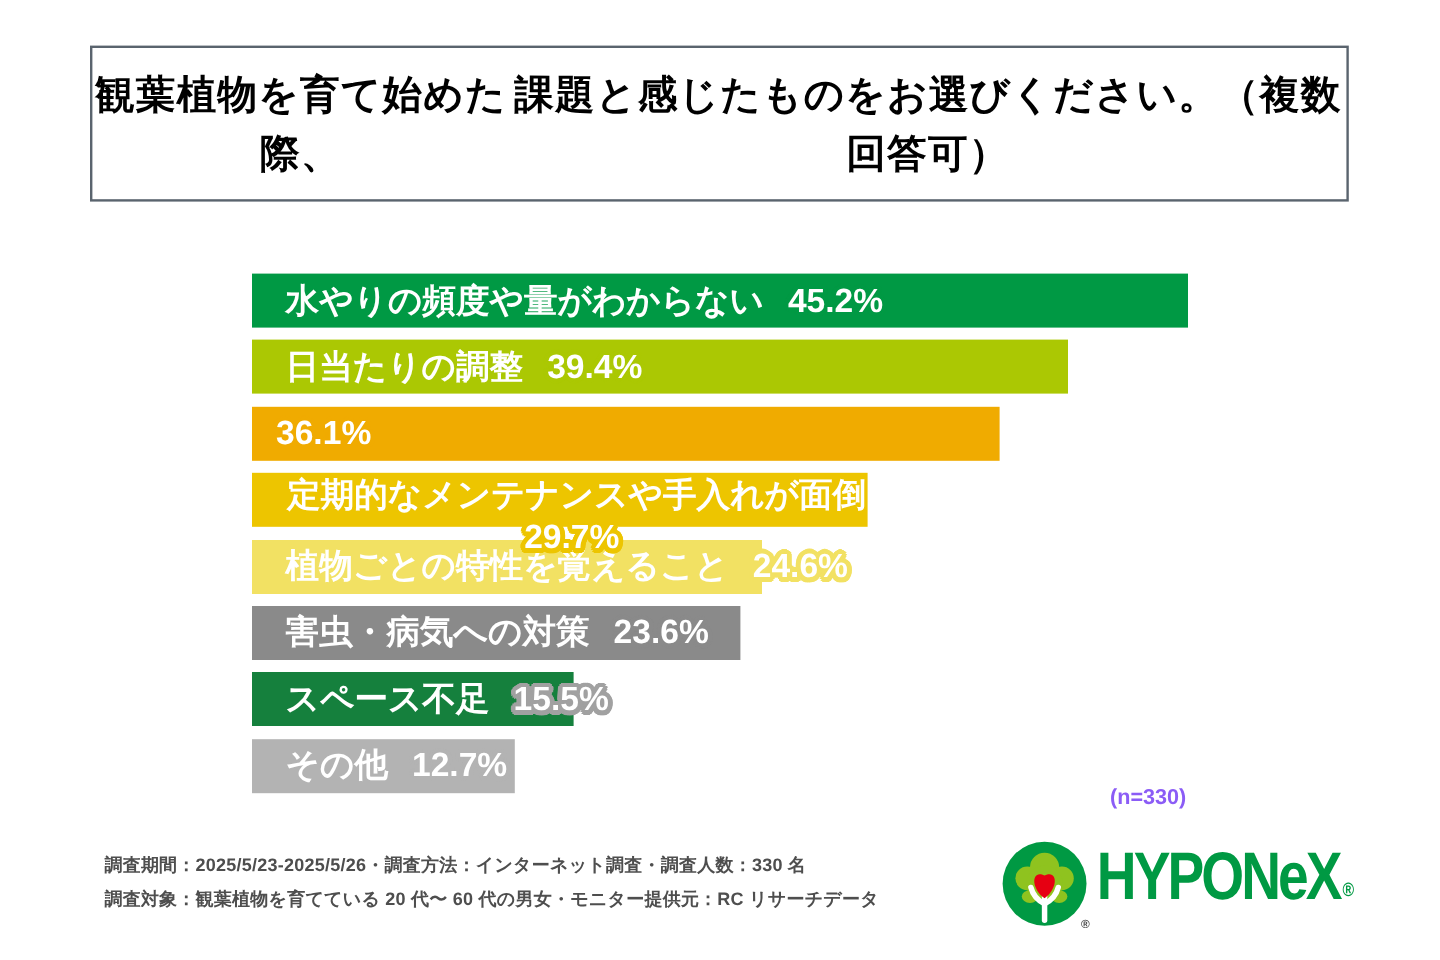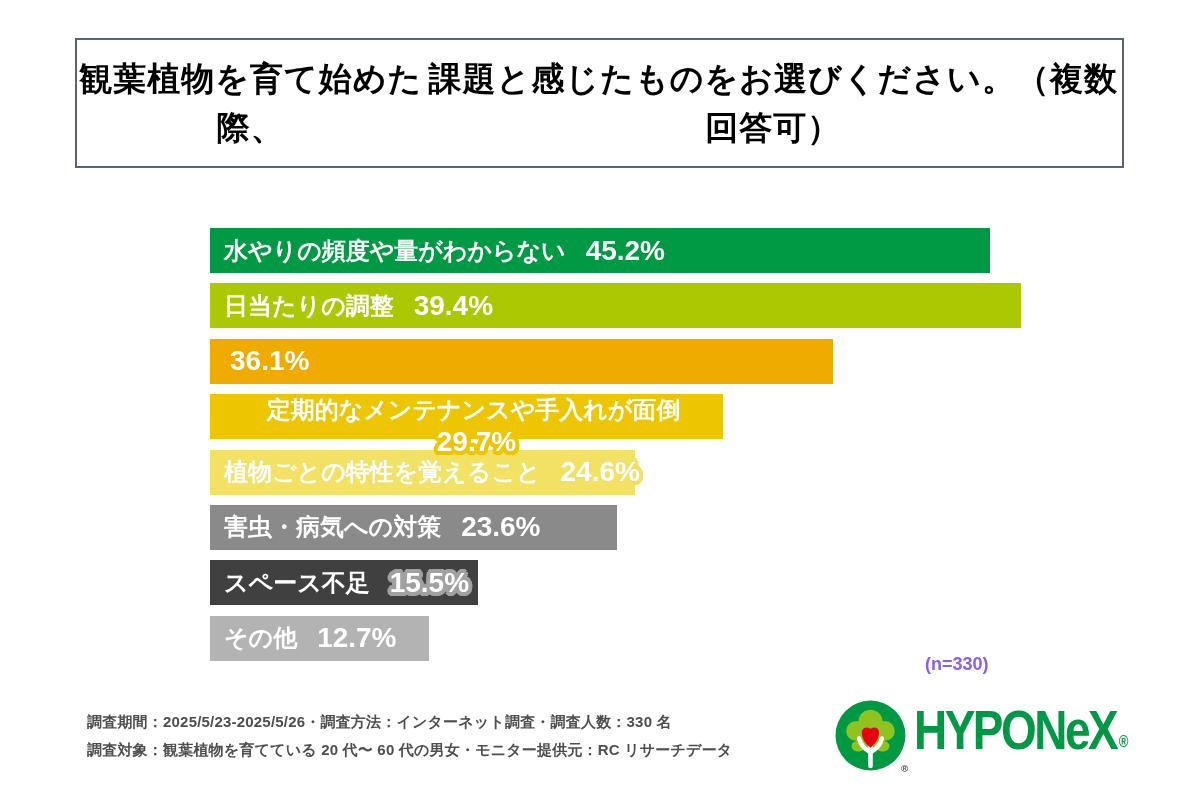--- a/index.html
+++ b/index.html
@@ -17,21 +17,21 @@
     font-size:33px;font-weight:bold;color:#000000;line-height:49px;
     letter-spacing:1px;text-align:center;
   }
   
   .bars{position:absolute;left:210px;top:228px;width:940px;}
   .bar{
     display:flex;align-items:center;height:45px;margin-bottom:10.4px;
     white-space:nowrap;overflow:visible;
   }
   .bar-label{
-    font-size:24px;font-weight:bold;color:#ffffff;padding-left:14px;
+    font-size:28px;font-weight:bold;color:#ffffff;padding-left:28px;
     letter-spacing:0px;
     text-align:right;
   }
   .bar-pct{
     font-size:28px;font-weight:bold;color:#ffffff;margin-left:20px;
     position:relative;
   }
   
   .n-label{
     position:absolute;left:925px;top:654px;font-size:18px;font-weight:bold;color:#8b5cf6;
@@ -64,40 +64,40 @@
   <div class="title-box">
     <div class="title-line">観葉植物を育て始めた際、</div>
     <div class="title-line">課題と感じたものをお選びください。（複数回答可）</div>
   </div>
 
   <div class="bars" id="bars">
       <div class="bar" style="width: 780px; background: rgb(0, 153, 68);">
         <span class="bar-label">水やりの頻度や量がわからない</span>
         <span class="bar-pct" style="text-shadow: rgb(0, 153, 68) 4px 0px 0px, rgb(0, 153, 68) 3.7px 1.5px 0px, rgb(0, 153, 68) 2.8px 2.8px 0px, rgb(0, 153, 68) 1.5px 3.7px 0px, rgb(0, 153, 68) 0px 4px 0px, rgb(0, 153, 68) -1.5px 3.7px 0px, rgb(0, 153, 68) -2.8px 2.8px 0px, rgb(0, 153, 68) -3.7px 1.5px 0px, rgb(0, 153, 68) -4px 0px 0px, rgb(0, 153, 68) -3.7px -1.5px 0px, rgb(0, 153, 68) -2.8px -2.8px 0px, rgb(0, 153, 68) -1.5px -3.7px 0px, rgb(0, 153, 68) 0px -4px 0px, rgb(0, 153, 68) 1.5px -3.7px 0px, rgb(0, 153, 68) 2.8px -2.8px 0px, rgb(0, 153, 68) 3.7px -1.5px 0px;">45.2%</span>
       </div>
-      <div class="bar" style="width: 811px; background: rgb(171, 200, 3);">
+      <div class="bar" style="width: 680px; background: rgb(171, 200, 3);">
         <span class="bar-label">日当たりの調整</span>
         <span class="bar-pct" style="text-shadow: rgb(171, 200, 3) 4px 0px 0px, rgb(171, 200, 3) 3.7px 1.5px 0px, rgb(171, 200, 3) 2.8px 2.8px 0px, rgb(171, 200, 3) 1.5px 3.7px 0px, rgb(171, 200, 3) 0px 4px 0px, rgb(171, 200, 3) -1.5px 3.7px 0px, rgb(171, 200, 3) -2.8px 2.8px 0px, rgb(171, 200, 3) -3.7px 1.5px 0px, rgb(171, 200, 3) -4px 0px 0px, rgb(171, 200, 3) -3.7px -1.5px 0px, rgb(171, 200, 3) -2.8px -2.8px 0px, rgb(171, 200, 3) -1.5px -3.7px 0px, rgb(171, 200, 3) 0px -4px 0px, rgb(171, 200, 3) 1.5px -3.7px 0px, rgb(171, 200, 3) 2.8px -2.8px 0px, rgb(171, 200, 3) 3.7px -1.5px 0px;">39.4%</span>
       </div>
       <div class="bar" style="width: 623px; background: rgb(240, 171, 0);">
         <span class="bar-pct" style="text-shadow: rgb(240, 171, 0) 4px 0px 0px, rgb(240, 171, 0) 3.7px 1.5px 0px, rgb(240, 171, 0) 2.8px 2.8px 0px, rgb(240, 171, 0) 1.5px 3.7px 0px, rgb(240, 171, 0) 0px 4px 0px, rgb(240, 171, 0) -1.5px 3.7px 0px, rgb(240, 171, 0) -2.8px 2.8px 0px, rgb(240, 171, 0) -3.7px 1.5px 0px, rgb(240, 171, 0) -4px 0px 0px, rgb(240, 171, 0) -3.7px -1.5px 0px, rgb(240, 171, 0) -2.8px -2.8px 0px, rgb(240, 171, 0) -1.5px -3.7px 0px, rgb(240, 171, 0) 0px -4px 0px, rgb(240, 171, 0) 1.5px -3.7px 0px, rgb(240, 171, 0) 2.8px -2.8px 0px, rgb(240, 171, 0) 3.7px -1.5px 0px;">36.1%</span>
       </div>
       <div class="bar" style="width: 513px; background: rgb(237, 197, 0); flex-direction: column;">
         <span class="bar-label">定期的なメンテナンスや手入れが面倒</span>
         <span class="bar-pct" style="text-shadow: rgb(237, 197, 0) 4px 0px 0px, rgb(237, 197, 0) 3.7px 1.5px 0px, rgb(237, 197, 0) 2.8px 2.8px 0px, rgb(237, 197, 0) 1.5px 3.7px 0px, rgb(237, 197, 0) 0px 4px 0px, rgb(237, 197, 0) -1.5px 3.7px 0px, rgb(237, 197, 0) -2.8px 2.8px 0px, rgb(237, 197, 0) -3.7px 1.5px 0px, rgb(237, 197, 0) -4px 0px 0px, rgb(237, 197, 0) -3.7px -1.5px 0px, rgb(237, 197, 0) -2.8px -2.8px 0px, rgb(237, 197, 0) -1.5px -3.7px 0px, rgb(237, 197, 0) 0px -4px 0px, rgb(237, 197, 0) 1.5px -3.7px 0px, rgb(237, 197, 0) 2.8px -2.8px 0px, rgb(237, 197, 0) 3.7px -1.5px 0px;">29.7%</span>
       </div>
       <div class="bar" style="width: 425px; background: rgb(242, 225, 99);">
         <span class="bar-label">植物ごとの特性を覚えること</span>
         <span class="bar-pct" style="text-shadow: rgb(242, 225, 99) 4px 0px 0px, rgb(242, 225, 99) 3.7px 1.5px 0px, rgb(242, 225, 99) 2.8px 2.8px 0px, rgb(242, 225, 99) 1.5px 3.7px 0px, rgb(242, 225, 99) 0px 4px 0px, rgb(242, 225, 99) -1.5px 3.7px 0px, rgb(242, 225, 99) -2.8px 2.8px 0px, rgb(242, 225, 99) -3.7px 1.5px 0px, rgb(242, 225, 99) -4px 0px 0px, rgb(242, 225, 99) -3.7px -1.5px 0px, rgb(242, 225, 99) -2.8px -2.8px 0px, rgb(242, 225, 99) -1.5px -3.7px 0px, rgb(242, 225, 99) 0px -4px 0px, rgb(242, 225, 99) 1.5px -3.7px 0px, rgb(242, 225, 99) 2.8px -2.8px 0px, rgb(242, 225, 99) 3.7px -1.5px 0px;">24.6%</span>
       </div>
       <div class="bar" style="width: 407px; background: rgb(138, 138, 138);">
         <span class="bar-label">害虫・病気への対策</span>
         <span class="bar-pct" style="text-shadow: rgb(138, 138, 138) 4px 0px 0px, rgb(138, 138, 138) 3.7px 1.5px 0px, rgb(138, 138, 138) 2.8px 2.8px 0px, rgb(138, 138, 138) 1.5px 3.7px 0px, rgb(138, 138, 138) 0px 4px 0px, rgb(138, 138, 138) -1.5px 3.7px 0px, rgb(138, 138, 138) -2.8px 2.8px 0px, rgb(138, 138, 138) -3.7px 1.5px 0px, rgb(138, 138, 138) -4px 0px 0px, rgb(138, 138, 138) -3.7px -1.5px 0px, rgb(138, 138, 138) -2.8px -2.8px 0px, rgb(138, 138, 138) -1.5px -3.7px 0px, rgb(138, 138, 138) 0px -4px 0px, rgb(138, 138, 138) 1.5px -3.7px 0px, rgb(138, 138, 138) 2.8px -2.8px 0px, rgb(138, 138, 138) 3.7px -1.5px 0px;">23.6%</span>
       </div>
-      <div class="bar" style="width: 268px; background: #404040;">
+      <div class="bar" style="width: 268px; background: #15803d;">
         <span class="bar-label">スペース不足</span>
         <span class="bar-pct" style="text-shadow: rgb(161, 161, 161) 4px 0px 0px, rgb(161, 161, 161) 3.7px 1.5px 0px, rgb(161, 161, 161) 2.8px 2.8px 0px, rgb(161, 161, 161) 1.5px 3.7px 0px, rgb(161, 161, 161) 0px 4px 0px, rgb(161, 161, 161) -1.5px 3.7px 0px, rgb(161, 161, 161) -2.8px 2.8px 0px, rgb(161, 161, 161) -3.7px 1.5px 0px, rgb(161, 161, 161) -4px 0px 0px, rgb(161, 161, 161) -3.7px -1.5px 0px, rgb(161, 161, 161) -2.8px -2.8px 0px, rgb(161, 161, 161) -1.5px -3.7px 0px, rgb(161, 161, 161) 0px -4px 0px, rgb(161, 161, 161) 1.5px -3.7px 0px, rgb(161, 161, 161) 2.8px -2.8px 0px, rgb(161, 161, 161) 3.7px -1.5px 0px;">15.5%</span>
       </div>
       <div class="bar" style="width: 219px; background: rgb(179, 179, 179);">
         <span class="bar-label">その他</span>
         <span class="bar-pct" style="text-shadow: rgb(179, 179, 179) 4px 0px 0px, rgb(179, 179, 179) 3.7px 1.5px 0px, rgb(179, 179, 179) 2.8px 2.8px 0px, rgb(179, 179, 179) 1.5px 3.7px 0px, rgb(179, 179, 179) 0px 4px 0px, rgb(179, 179, 179) -1.5px 3.7px 0px, rgb(179, 179, 179) -2.8px 2.8px 0px, rgb(179, 179, 179) -3.7px 1.5px 0px, rgb(179, 179, 179) -4px 0px 0px, rgb(179, 179, 179) -3.7px -1.5px 0px, rgb(179, 179, 179) -2.8px -2.8px 0px, rgb(179, 179, 179) -1.5px -3.7px 0px, rgb(179, 179, 179) 0px -4px 0px, rgb(179, 179, 179) 1.5px -3.7px 0px, rgb(179, 179, 179) 2.8px -2.8px 0px, rgb(179, 179, 179) 3.7px -1.5px 0px;">12.7%</span>
       </div>
     </div>
 
   <div class="n-label">(n=330)</div>

